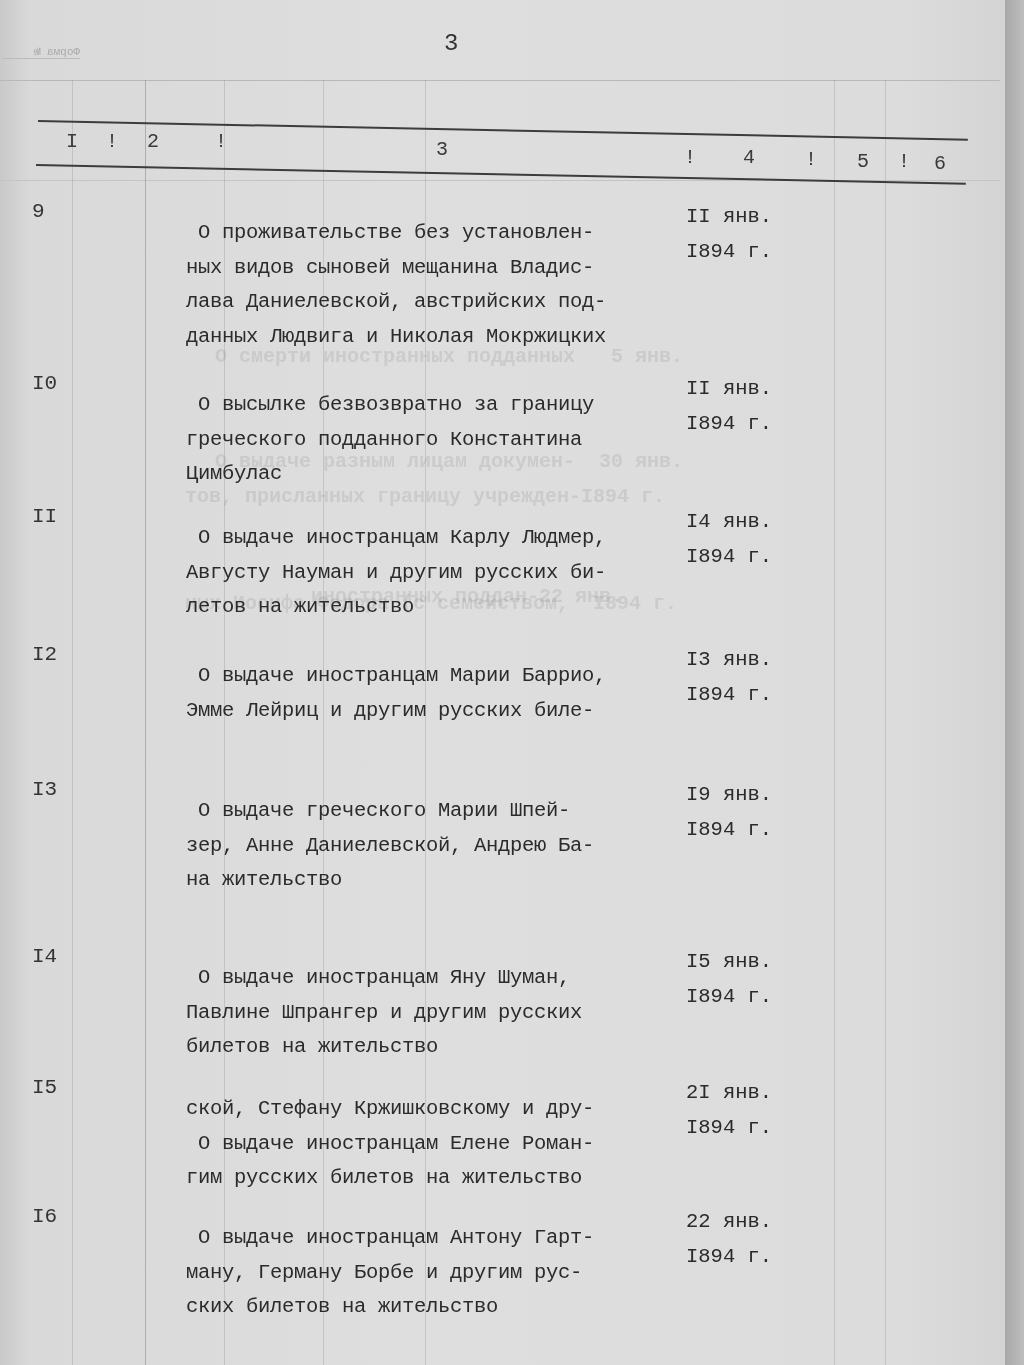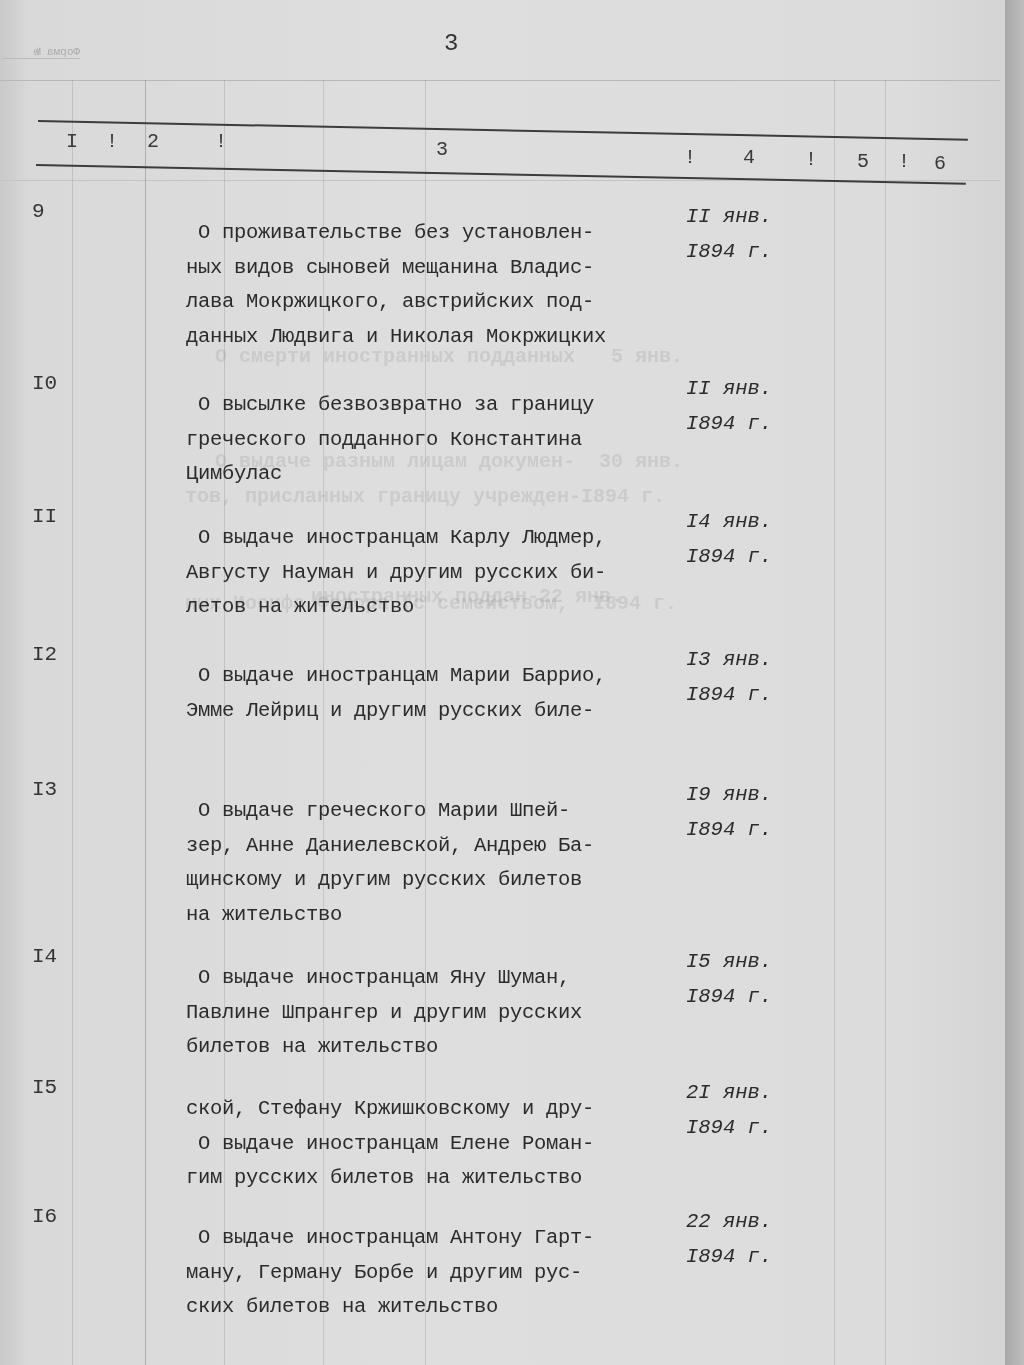--- a/index.html
+++ b/index.html
@@ -57,21 +57,21 @@
   .entry-text {
     position: absolute; left: 186px; top: 16px; width: 500px;
     font-size: 20.5px; line-height: 34.5px; color: #2b2b2b;
     letter-spacing: -0.3px;
   }
   .entry-text .line { display: block; white-space: pre; }
   .entry-date {
     position: absolute; left: 686px; top: 0;
     font-size: 20.5px; line-height: 34.5px; color: #2b2b2b;
   }
-  .entry-date .line { display: block; white-space: pre; font-style: italic; }
+  .entry-date .line { display: block; white-space: pre; }
   .ghost {
     position: absolute; font-size: 20px; color: rgba(120,120,120,0.18);
     white-space: pre; font-weight: bold;
   }
 </style>
 </head>
 <body>
 
 <div class="page">
 
@@ -108,21 +108,21 @@
   <div class="ghost" style="left:215px;top:450px">О выдаче разным лицам докумен-  30 янв.</div>
   <div class="ghost" style="left:185px;top:485px">тов, присланных границу учрежден-I894 г.</div>
   <div class="ghost" style="left:215px;top:585px">        иностранных поддан-22 янв.</div>
   <div class="ghost" style="left:185px;top:592px">ных Иосифа Федора (с семейством,  I894 г.</div>
 
   <div class="entry" style="top:200px">
     <div class="entry-num">9</div>
     <div class="entry-text">
       <span class="line"> О проживательстве без установлен-</span>
       <span class="line">ных видов сыновей мещанина Владис-</span>
-      <span class="line">лава Мокржицкого, австрийских под-</span>
+      <span class="line">лава Даниелевской, австрийских под-</span>
       <span class="line">данных Людвига и Николая Мокржицких</span>
     </div>
     <div class="entry-date">
       <span class="line">II янв.</span>
       <span class="line">I894 г.</span>
     </div>
   </div>
 
   <div class="entry" style="top:372px">
     <div class="entry-num">I0</div>
@@ -160,21 +160,20 @@
       <span class="line">I3 янв.</span>
       <span class="line">I894 г.</span>
     </div>
   </div>
 
   <div class="entry" style="top:778px">
     <div class="entry-num">I3</div>
     <div class="entry-text">
       <span class="line"> О выдаче греческого Марии Шпей-</span>
       <span class="line">зер, Анне Даниелевской, Андрею Ба-</span>
-      <span class="line">щинскому и другим русских билетов</span>
       <span class="line">на жительство</span>
     </div>
     <div class="entry-date">
       <span class="line">I9 янв.</span>
       <span class="line">I894 г.</span>
     </div>
   </div>
 
   <div class="entry" style="top:945px">
     <div class="entry-num">I4</div>

